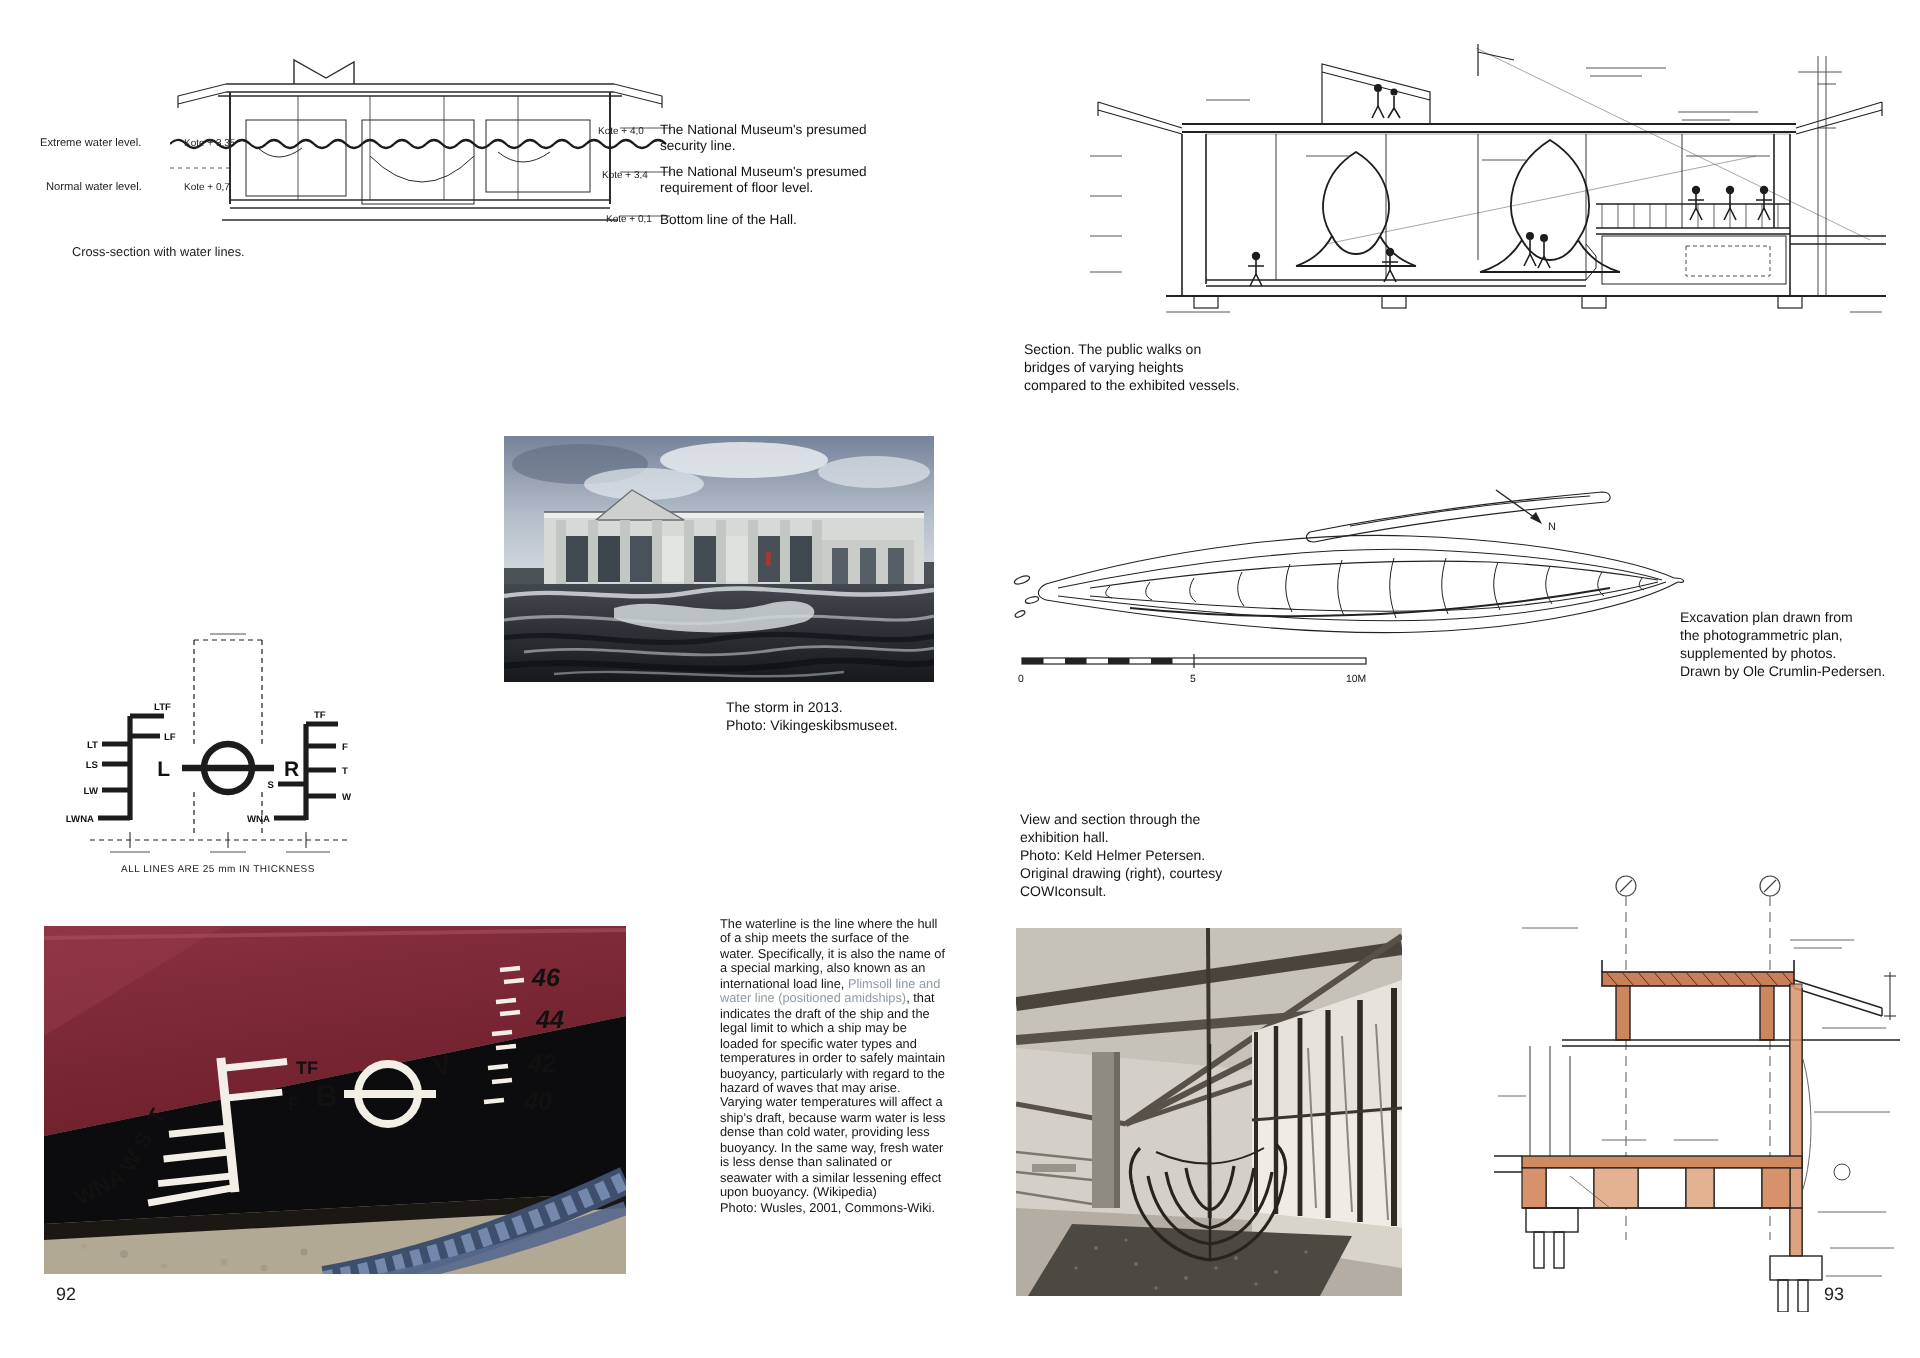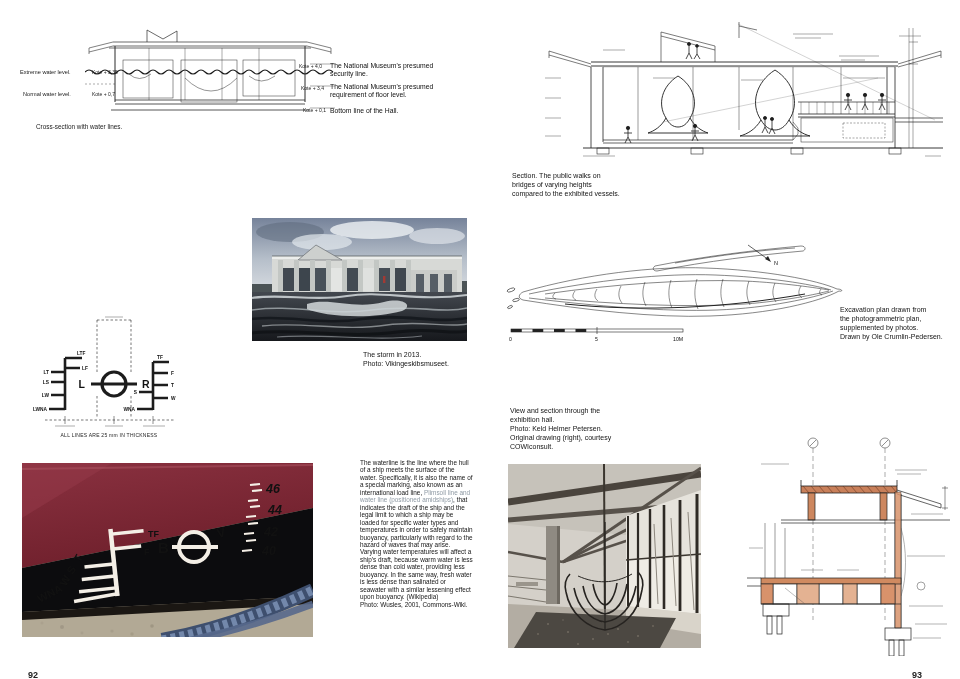--- a/index.html
+++ b/index.html
@@ -6,21 +6,21 @@
   #spread{position:relative;width:960px;height:679px;background:#ffffff;overflow:hidden;
           font-family:"Liberation Sans",sans-serif;color:#111;}
   .abs{position:absolute;}
   .cap{font-size:7px;line-height:9px;color:#141414;}
   .cap div{white-space:nowrap;}
   .tinylabel{font-size:5.6px;line-height:6px;color:#222;white-space:nowrap;}
   .kote{font-size:5px;line-height:6px;color:#222;white-space:nowrap;}
   .notes p{margin:0 0 5px 0;font-size:6.8px;line-height:8px;}
   .bodytext{font-size:6.4px;line-height:7.45px;text-align:left;color:#161616;}
   .bodytext .hl{color:#8f9aa4;}
-  .pagenum{font-size:9px;font-weight:700;color:#222;margin-top:28px;}
+  .pagenum{font-size:9px;font-weight:400;color:#222;}
   svg{display:block;}
   svg text{font-family:"Liberation Sans",sans-serif;fill:#111;}
   .alllines{font-size:5px;letter-spacing:.25px;text-align:center;color:#222;}
 </style>
 </head>
 <body>
 
 <div id="spread">
 
   <svg class="abs" style="left:85px;top:26px;" width="250" height="98" viewBox="0 0 250 98">

